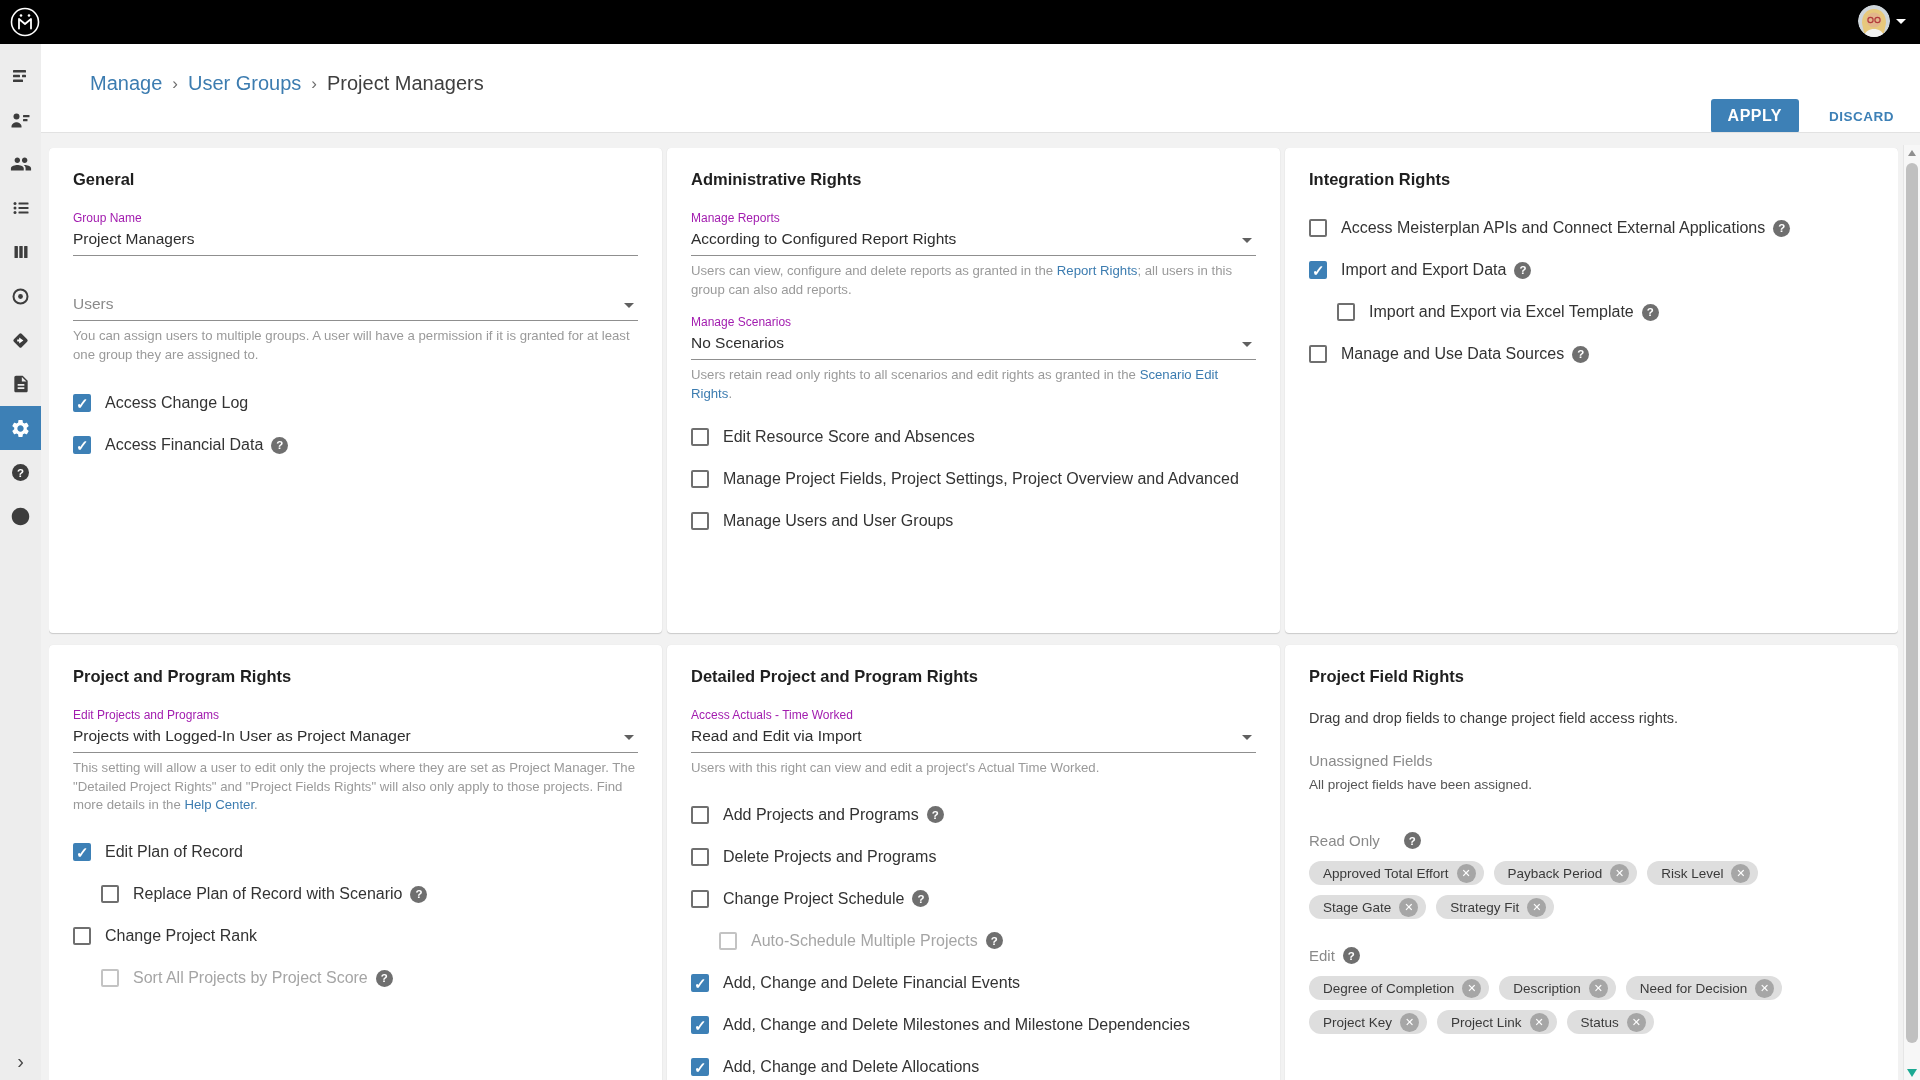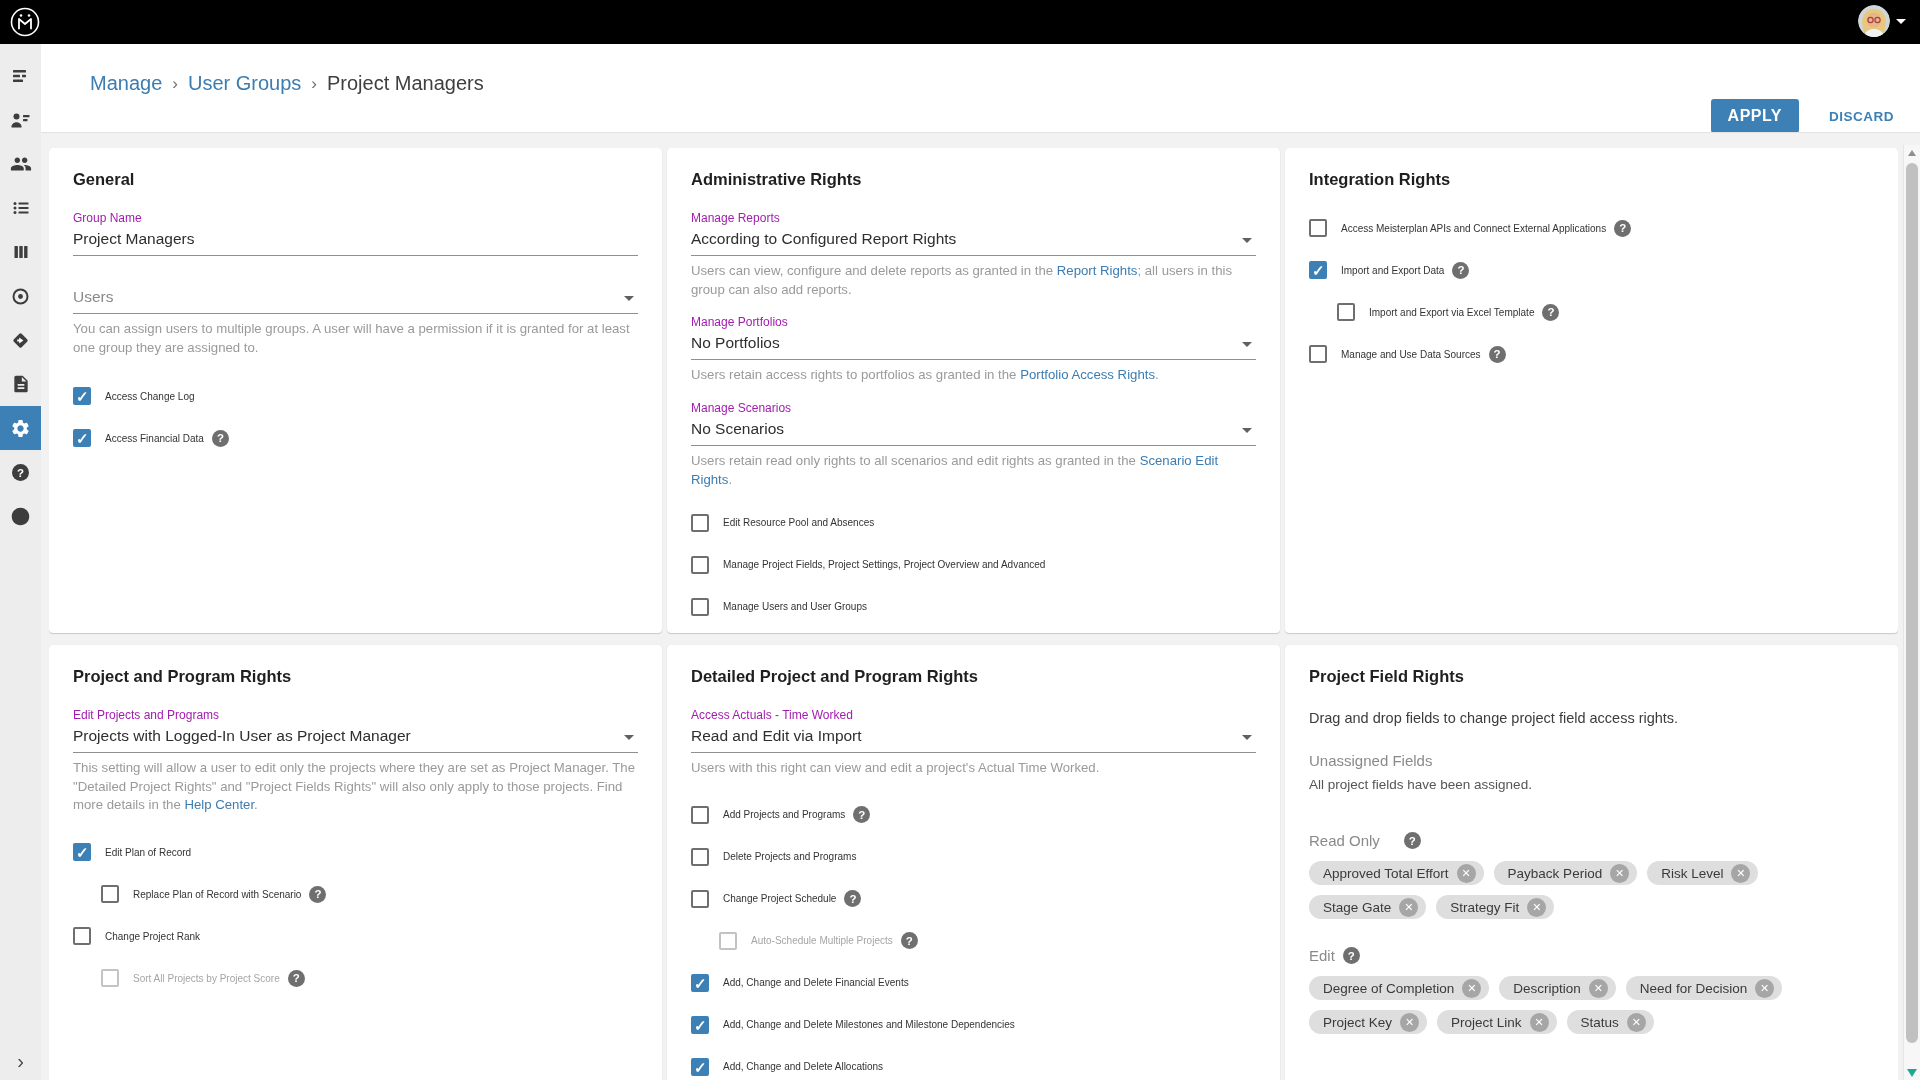--- a/index.html
+++ b/index.html
@@ -49,21 +49,21 @@
     border-left:5px solid transparent;border-right:5px solid transparent;border-top:5px solid #606060;}
   .fhelp{font-size:13.2px;color:#9a9a9a;line-height:1.42;margin-top:6px;}
   .fhelp .link{color:#3c7cb0;cursor:pointer;}
 
   
   .cb-row{display:flex;align-items:center;margin-top:24px;min-height:18px;cursor:pointer;}
   .cb-row.indent{margin-left:28px;}
   .cb{width:18px;height:18px;border:2px solid #6f6f6f;border-radius:2px;flex:0 0 18px;position:relative;background:#fff;}
   .cb.on{background:#3d80b6;border-color:#3d80b6;}
   .cb.on::after{content:"\2713";position:absolute;left:1px;top:-1px;color:#fff;font-size:15px;font-weight:bold;}
-  .cb-label{font-size:10px;color:#333;margin-left:14px;}
+  .cb-label{font-size:16px;color:#333;margin-left:14px;}
   .cb-row.disabled .cb{border-color:#c3c3c3;}
   .cb-row.disabled .cb-label{color:#a5a5a5;}
 
   .help-ic{display:inline-flex;align-items:center;justify-content:center;width:17px;height:17px;border-radius:50%;
     background:#6f6f6f;color:#fff;font-size:11.5px;font-weight:bold;margin-left:8px;flex:0 0 17px;cursor:pointer;}
   .cb-row.disabled .help-ic{background:#6f6f6f;}
 
   
   .pfr-desc{font-size:14.5px;color:#3c3c3c;margin-top:24px;}
   .pfr-sub{font-size:15px;color:#8a8a8a;margin-top:26px;display:flex;align-items:center;}
@@ -203,21 +203,21 @@
 <div class="cards">
 
   <div class="card">
     <div class="card-title">General</div>
     <div class="fgroup">
       <div class="flabel">Group Name</div>
       <div class="fvalue" style="cursor:text;">
         <span>Project Managers</span>
       </div>
     </div>
-    <div class="fgroup" style="margin-top:27px;">
+    <div class="fgroup" style="margin-top:34px;">
       <div class="fvalue placeholder">
         <span>Users</span>
         <span class="caret"></span>
       </div>
       <div class="fhelp">You can assign users to multiple groups. A user will have a permission if it is granted for at least one group they are assigned to.</div>
     </div>
     <div class="cb-row" style="margin-top:30px;">
       <span class="cb on"></span>
       <span class="cb-label">Access Change Log</span>
     </div>
@@ -233,41 +233,33 @@
 
     <div class="fgroup">
       <div class="flabel">Manage Reports</div>
       <div class="fvalue">
         <span>According to Configured Report Rights</span>
         <span class="caret"></span>
       </div>
       <div class="fhelp"><span>Users can view, configure and delete reports as granted in the </span><span class="link">Report Rights</span><span>; all users in this group can also add reports.</span></div>
     </div>
 
-    <div class="fgroup" style="margin-top:16px;">
-      <div class="flabel">Manage Portfolios</div>
-      <div class="fvalue">
-        <span>No Portfolios</span>
-        <span class="caret"></span>
-      </div>
-      <div class="fhelp"><span>Users retain access rights to portfolios as granted in the </span><span class="link">Portfolio Access Rights</span><span>.</span></div>
-    </div>
 
     <div class="fgroup" style="margin-top:16px;">
       <div class="flabel">Manage Scenarios</div>
       <div class="fvalue">
         <span>No Scenarios</span>
         <span class="caret"></span>
       </div>
       <div class="fhelp"><span>Users retain read only rights to all scenarios and edit rights as granted in the </span><span class="link">Scenario Edit Rights</span><span>.</span></div>
     </div>
 
     <div class="cb-row">
       <span class="cb"></span>
-      <span class="cb-label">Edit Resource Pool and Absences</span>
+      <span class="cb-label">Edit Resource Score and Absences</span>
     </div>
     <div class="cb-row">
       <span class="cb"></span>
       <span class="cb-label">Manage Project Fields, Project Settings, Project Overview and Advanced</span>
     </div>
     <div class="cb-row">
       <span class="cb"></span>
       <span class="cb-label">Manage Users and User Groups</span>
     </div>
 

